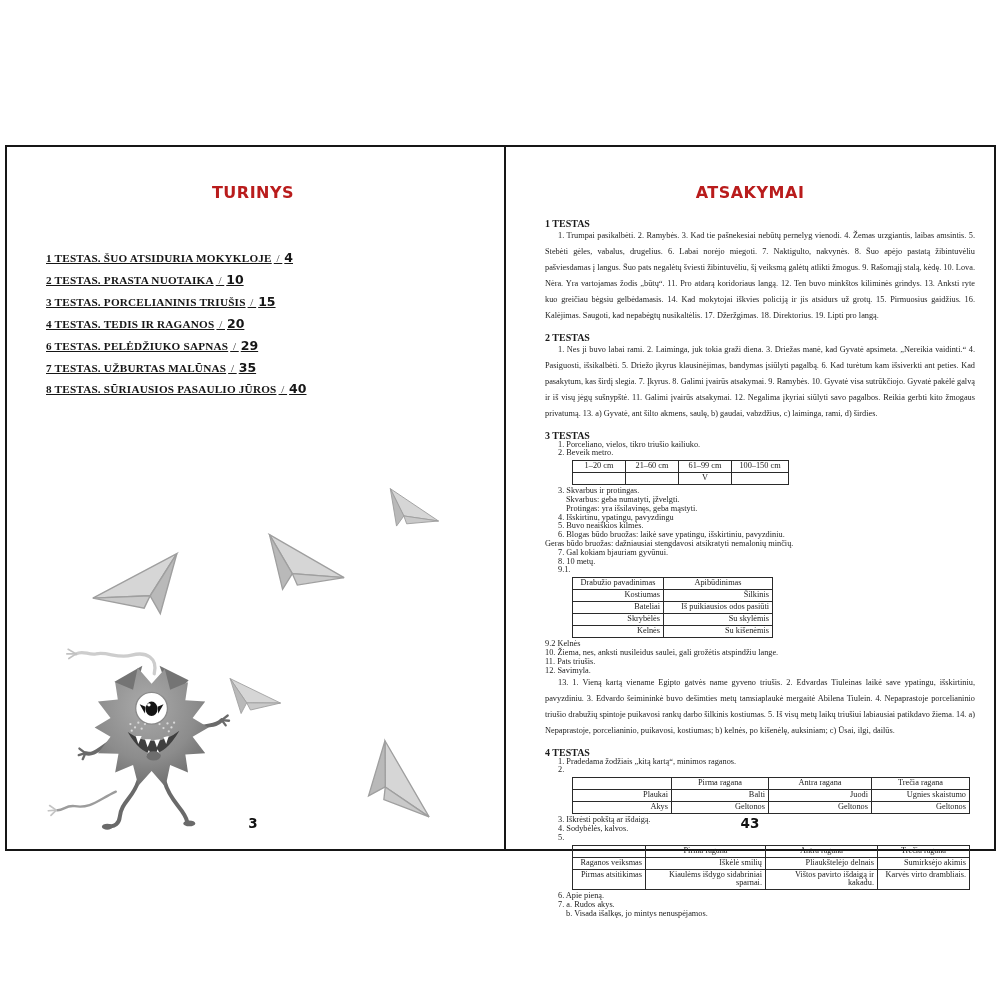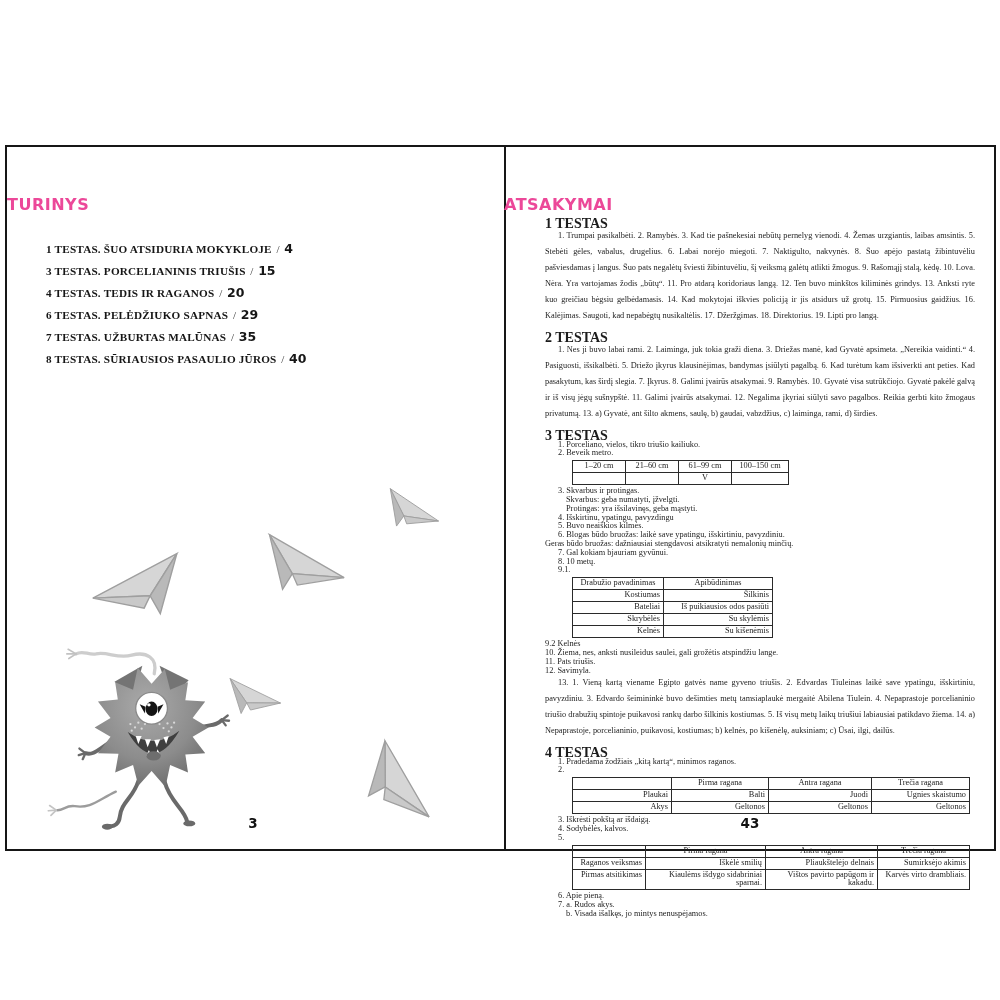--- a/index.html
+++ b/index.html
@@ -8,35 +8,35 @@
     font-family:"Liberation Serif",serif;color:#161616;overflow:hidden;
   }
   .spread{
     position:absolute;left:5px;top:145px;width:987px;height:702px;
     border:2px solid #161616;background:#ffffff;
   }
   .divider{
     position:absolute;left:497px;top:0;width:2px;height:100%;background:#161616;
   }
   .page-title{
-    position:absolute;top:36px;width:492px;
+    position:absolute;top:36px;width:492px;text-align:center;
     font-family:"DejaVu Sans",sans-serif;font-weight:800;font-size:16px;
-    letter-spacing:.5px;color:#ec4899;margin-top:12px;
+    letter-spacing:.5px;color:#b91c1c;
   }
   .page-title.left{left:0;}
   .page-title.right{left:497px;}
   
-  .toc{position:absolute;left:39px;top:91px;width:440px;}
+  .toc{position:absolute;left:39px;top:100px;width:440px;text-decoration:underline;}
   .toc-item{line-height:20.9px;white-space:nowrap;}
   .toc-label{font-weight:bold;font-size:11.2px;letter-spacing:.2px;}
   .toc-sep{font-size:11px;font-weight:400;padding:0 2px;color:#333;}
   .toc-page{font-family:"DejaVu Sans",sans-serif;font-weight:800;font-size:12.5px;}
   
   .answers{position:absolute;left:538px;top:72px;width:430px;color:#1c1c1c;}
-  .ans-heading{font-weight:bold;font-size:14px;line-height:9.2px;margin-top:9px;}
+  .ans-heading{font-weight:bold;font-size:10px;line-height:9.2px;margin-top:9px;}
   .ans-heading:first-child{margin-top:0;}
   .ans-para{font-size:8.3px;line-height:16px;text-align:justify;text-indent:13px;}
   .ans-line{font-size:8.3px;line-height:8.8px;}
   .indent-0{padding-left:0;}
   .indent-1{padding-left:13px;}
   .indent-2{padding-left:21px;}
   table.ans-table{border-collapse:collapse;margin:2px 0 2px 27px;table-layout:fixed;}
   table.ans-table td{
     border:1px solid #2a2a2a;padding:1px 3px;font-size:8.3px;line-height:8.8px;
     height:9px;vertical-align:top;overflow:hidden;text-align:right;
@@ -55,20 +55,21 @@
 </style>
 </head>
 <body>
 
 <div class="spread">
   <div class="divider"></div>
 
   <div class="page-title left">TURINYS</div>
   <div class="toc" id="toc">
       <div class="toc-item"><span class="toc-label">1 TESTAS. ŠUO ATSIDURIA MOKYKLOJE</span><span class="toc-sep"> / </span><span class="toc-page">4</span></div>
+      <div class="toc-item"><span class="toc-label">2 TESTAS. PRASTA NUOTAIKA</span><span class="toc-sep"> / </span><span class="toc-page">10</span></div>
       <div class="toc-item"><span class="toc-label">3 TESTAS. PORCELIANINIS TRIUŠIS</span><span class="toc-sep"> / </span><span class="toc-page">15</span></div>
       <div class="toc-item"><span class="toc-label">4 TESTAS. TEDIS IR RAGANOS</span><span class="toc-sep"> / </span><span class="toc-page">20</span></div>
       <div class="toc-item"><span class="toc-label">6 TESTAS. PELĖDŽIUKO SAPNAS</span><span class="toc-sep"> / </span><span class="toc-page">29</span></div>
       <div class="toc-item"><span class="toc-label">7 TESTAS. UŽBURTAS MALŪNAS</span><span class="toc-sep"> / </span><span class="toc-page">35</span></div>
       <div class="toc-item"><span class="toc-label">8 TESTAS. SŪRIAUSIOS PASAULIO JŪROS</span><span class="toc-sep"> / </span><span class="toc-page">40</span></div>
     </div>
   <div class="page-num left">3</div>
 
   <div class="page-title right">ATSAKYMAI</div>
   <div class="answers" id="answers">
@@ -172,21 +173,21 @@
           </tr>
           <tr>
             <td>Raganos veiksmas</td>
             <td>Iškėlė smilių</td>
             <td>Pliaukštelėjo delnais</td>
             <td>Sumirksėjo akimis</td>
           </tr>
           <tr>
             <td>Pirmas atsitikimas</td>
             <td>Kiaulėms išdygo sidabriniai sparnai.</td>
-            <td>Vištos pavirto papūgom ir kakadu.</td>
+            <td>Vištos pavirto išdaigą ir kakadu.</td>
             <td>Karvės virto drambliais.</td>
           </tr>
         </tbody>
       </table>
       <div class="ans-line indent-1">6. Apie pieną.</div>
       <div class="ans-line indent-1">7. a. Rudos akys.</div>
       <div class="ans-line indent-2">b. Visada išalkęs, jo mintys nenuspėjamos.</div>
     </div>
   <div class="page-num right">43</div>
 </div>

